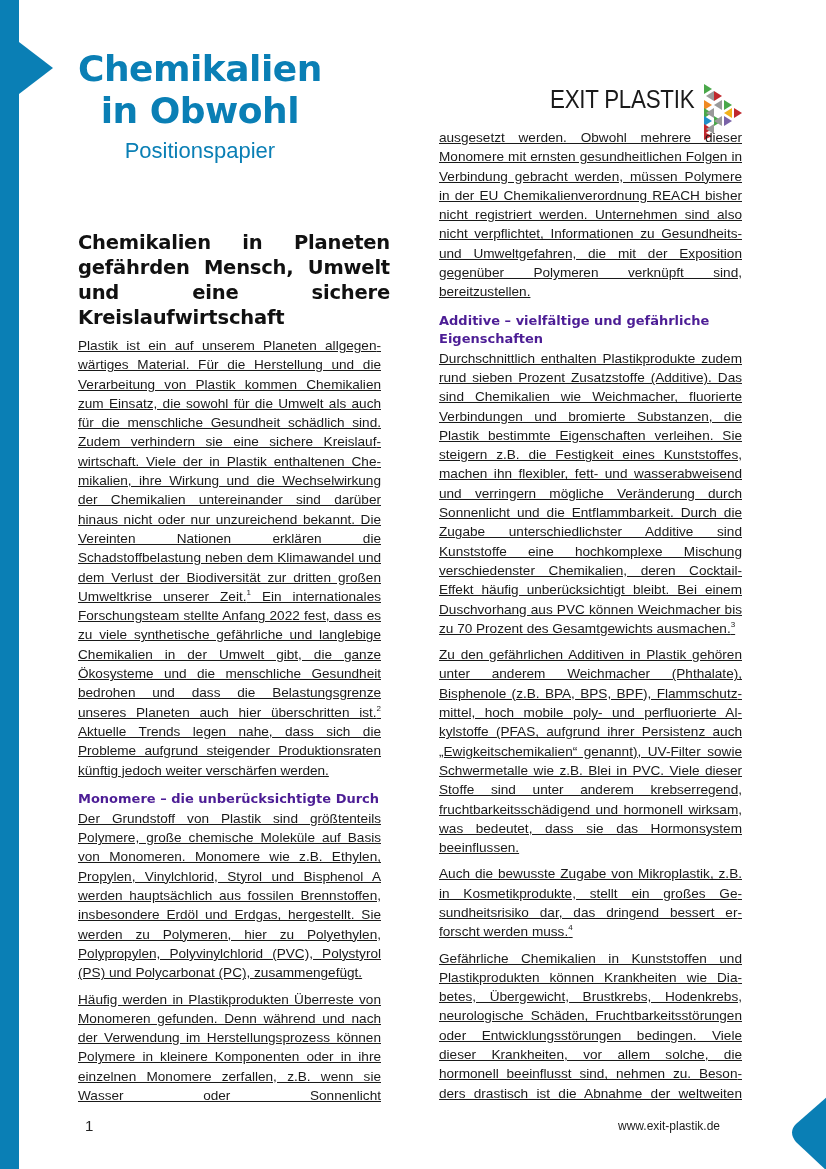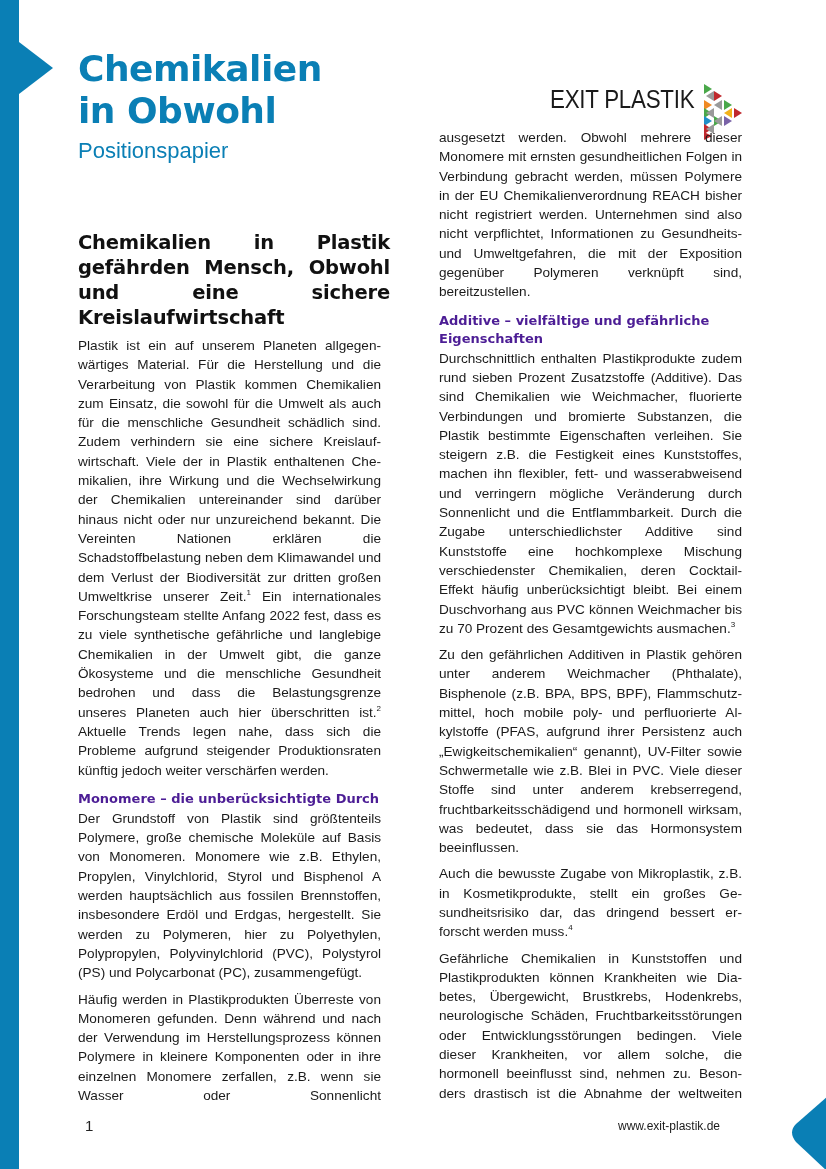--- a/index.html
+++ b/index.html
@@ -13,38 +13,38 @@
     background: #0a7fb5;
   }
   .left-arrow {
     position: absolute; left: 19px; top: 42px; width: 0; height: 0;
     border-top: 26px solid transparent; border-bottom: 26px solid transparent;
     border-left: 34px solid #0a7fb5;
   }
   .corner-shape {
     position: absolute; right: -2px; top: 1096px; width: 40px; height: 76px;
   }
-  .title-block { position: absolute; left: 78px; top: 48px; }
+  .title-block { position: absolute; left: 78px; top: 48px; text-align: center; }
   .title-main {
     font-family: "DejaVu Sans", sans-serif; font-weight: bold; color: #0a7fb5;
     font-size: 36px; line-height: 42px; letter-spacing: -0.5px;
   }
   .title-sub {
     font-family: "Liberation Sans", sans-serif; color: #0a7fb5; font-size: 22px;
     line-height: 34px; margin-top: 2px;
   }
   .logo { position: absolute; left: 550px; top: 44px; display: flex; align-items: center; margin-top: 40px; }
   .logo-text {
     font-family: "Liberation Sans", sans-serif; font-size: 26px; letter-spacing: -0.3px;
     color: #1a1a1a; transform: scaleX(0.86); transform-origin: left center; white-space: nowrap;
   }
   .logo-mark { position: absolute; left: 152px; top: 0px; }
 
   .col { position: absolute; width: 312px; font-size: 13.6px; line-height: 19.3px; }
-  .col p { margin: 0 9px 7px 0; text-align: justify; hyphens: manual; }
+  .col p { margin: 0 9px 7px 0; text-align: justify; hyphens: manual; text-decoration: underline; }
   .col-left { left: 78px; top: 230px; }
   .col-right { left: 439px; top: 128px; }
   h1.main-heading {
     font-family: "DejaVu Sans", sans-serif; font-weight: bold; font-size: 19.5px;
     line-height: 25px; margin: 0 0 6px 0; color: #111; text-align: justify; letter-spacing: -0.2px;
   }
   h2.sub-heading {
     font-family: "DejaVu Sans", sans-serif; font-weight: bold; font-size: 13px;
     line-height: 18px; margin: 10px 0 1px 0; color: #4c1d95;
   }
@@ -85,21 +85,21 @@
     <polygon points="12,32 12,42 20,37" fill="#4aa84a"></polygon>
     <polygon points="20,32 20,42 12,37" fill="#9a9a9a"></polygon>
     <polygon points="22,32 22,42 30,37" fill="#7a63a8"></polygon>
     <polygon points="2,40 2,50 10,45" fill="#c0282d"></polygon>
     <polygon points="12,40 12,50 4,45" fill="#9a9a9a"></polygon>
     <polygon points="2,48 2,56 10,52" fill="#c0282d"></polygon>
   </svg>
 </div>
 
 <div class="col col-left">
-  <h1 class="main-heading">Chemikalien in Plastik gefähr­den Mensch, Obwohl und eine sichere Kreislaufwirtschaft</h1>
+  <h1 class="main-heading">Chemikalien in Planeten gefähr­den Mensch, Umwelt und eine sichere Kreislaufwirtschaft</h1>
   <p>
     <span>Plastik ist ein auf unserem Planeten allgegen­wärtiges Material. Für die Herstellung und die Verarbeitung von Plastik kommen Chemikalien zum Einsatz, die sowohl für die Umwelt als auch für die menschliche Gesundheit schädlich sind. Zudem verhindern sie eine sichere Kreislauf­wirtschaft. Viele der in Plastik enthaltenen Che­mikalien, ihre Wirkung und die Wechselwir­kung der Chemikalien untereinander sind dar­über hinaus nicht oder nur unzureichend be­kannt. Die Vereinten Nationen erklären die Schadstoffbelastung neben dem Klimawandel und dem Verlust der Biodiversität zur dritten großen Umweltkrise unserer Zeit.</span><sup>1</sup><span> Ein interna­tionales Forschungsteam stellte Anfang 2022 fest, dass es zu viele synthetische gefährliche und langlebige Chemikalien in der Umwelt gibt, die ganze Ökosysteme und die menschli­che Gesundheit bedrohen und dass die Belas­tungsgrenze unseres Planeten auch hier über­schritten ist.</span><sup>2</sup><span> Aktuelle Trends legen nahe, dass sich die Probleme aufgrund steigender Pro­duktionsraten künftig jedoch weiter verschär­fen werden.</span>
   </p>
   <h2 class="sub-heading">Monomere – die unberücksichtigte Durch</h2>
   <p>Der Grundstoff von Plastik sind größtenteils Polymere, große chemische Moleküle auf Basis von Monomeren. Monomere wie z.B. Ethylen, Propylen, Vinylchlorid, Styrol und Bisphenol A werden hauptsächlich aus fossilen Brennstof­fen, insbesondere Erdöl und Erdgas, herge­stellt. Sie werden zu Polymeren, hier zu Po­lyethylen, Polypropylen, Polyvinylchlorid (PVC), Polystyrol (PS) und Polycarbonat (PC), zusam­mengefügt.</p>
   <p style="text-align-last: justify;">Häufig werden in Plastikprodukten Überreste von Monomeren gefunden. Denn während und nach der Verwendung im Herstellungspro­zess können Polymere in kleinere Komponen­ten oder in ihre einzelnen Monomere zerfallen, z.B. wenn sie Wasser oder Sonnenlicht</p>
 </div>
 
 <div class="col col-right">
   <p>ausgesetzt werden. Obwohl mehrere dieser Monomere mit ernsten gesundheitlichen Fol­gen in Verbindung gebracht werden, müssen Polymere in der EU Chemikalienverordnung REACH bisher nicht registriert werden. Unter­nehmen sind also nicht verpflichtet, Informati­onen zu Gesundheits- und Umweltgefahren, die mit der Exposition gegenüber Polymeren verknüpft sind, bereitzustellen.</p>

